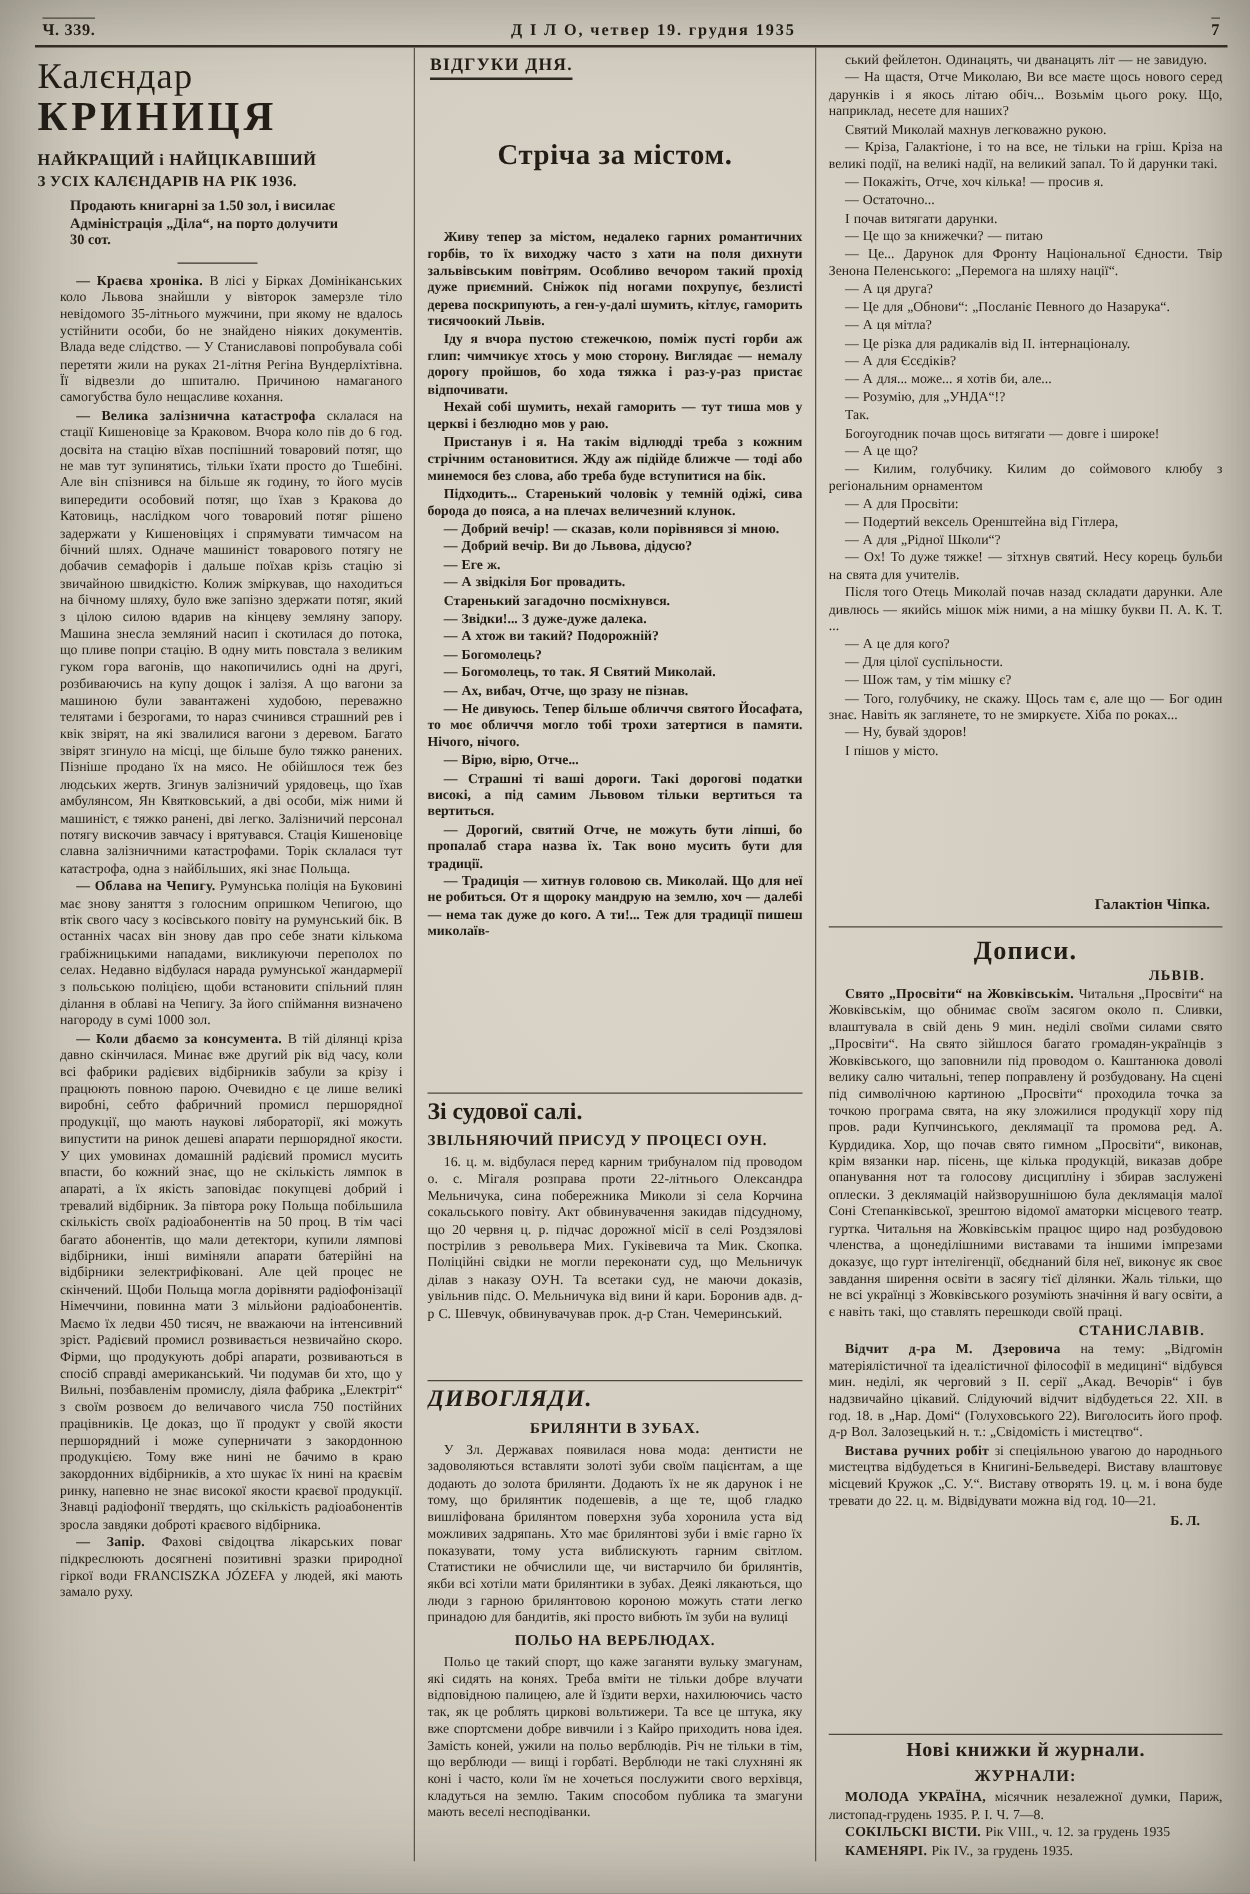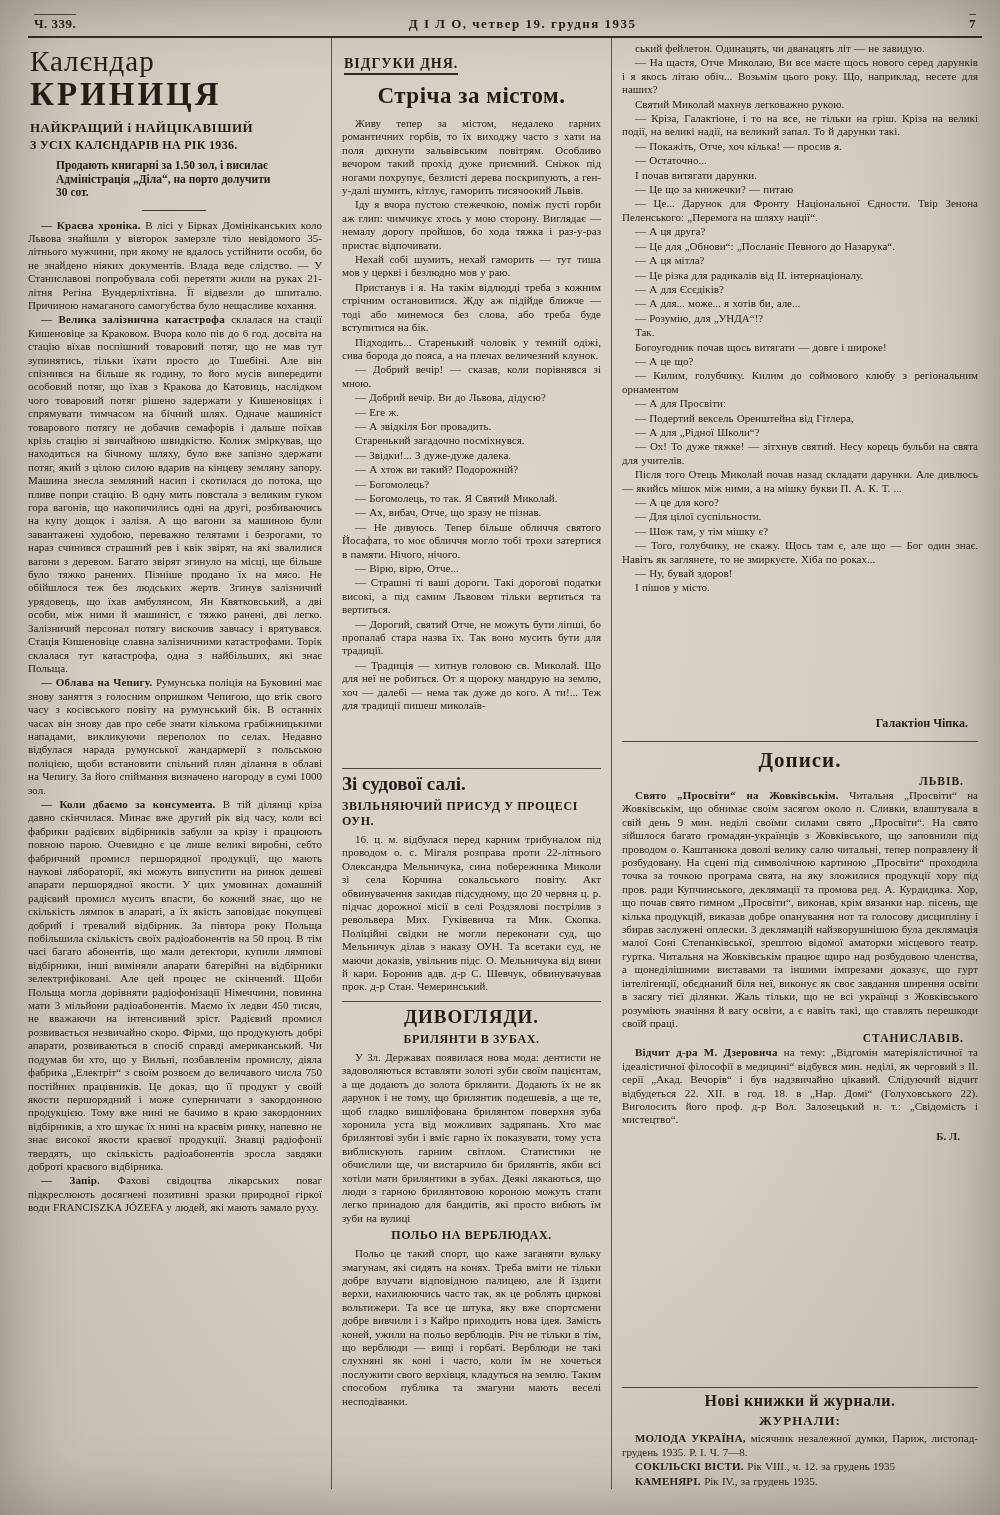--- a/index.html
+++ b/index.html
@@ -21,49 +21,49 @@
     border-bottom:2px solid #332d24;
     padding:2px 6px 4px 6px;
     font-size:13px; font-weight:bold; letter-spacing:.5px;
   }
   .masthead .issue, .masthead .pageno { border-top:1px solid #4a453b; padding-top:1px; }
   .masthead .title { letter-spacing:1.5px; }
   
   .columns { display:flex; height:calc(100% - 42px); }
   .col { box-sizing:border-box; overflow:hidden; display:flex; flex-direction:column; }
   .col-left  { width:303px; padding:6px 9px 0 0; }
-  .col-mid   { width:281px; padding:16px 10px 0 10px; border-left:1px solid #5a5449; border-right:1px solid #5a5449; }
+  .col-mid   { width:322px; padding:5px 10px 0 10px; border-left:1px solid #5a5449; border-right:1px solid #5a5449;gap:39px; }
   .col-right { flex:1; padding:4px 4px 0 10px; }
   
   .para {
     margin:0 0 1px 0;
     font-size:11px; line-height:13.4px;
     text-align:justify; text-indent:13px;
     word-spacing:.5px;
   }
   .para b { letter-spacing:.2px; }
   
   .ad { padding:2px 4px 0 2px; }
   .ad-t1 { font-size:29px; line-height:30px; letter-spacing:1px; }
   .ad-t2 { font-size:33px; line-height:36px; font-weight:bold; letter-spacing:3px; }
   .ad-s1 { font-size:13px; font-weight:bold; margin-top:8px; letter-spacing:.5px; }
   .ad-s2 { font-size:12px; font-weight:bold; margin-top:2px; letter-spacing:.3px; }
   .ad-body { font-size:11.5px; font-weight:bold; line-height:13.5px; margin:6px 0 0 26px; width:220px; text-align:left; }
   .ad-rule { width:64px; border-top:1px solid #3a352c; margin:10px auto 8px auto; }
-  .news { flex:1; overflow:hidden; }
+  .news { flex:1; overflow:hidden;margin-left:20px; }
   
   .rubric-wrap { margin:0 0 6px 2px; }
   .rubric { display:inline-block; font-size:14px; font-weight:bold; letter-spacing:1px; border-bottom:2px solid #2d2820; padding-bottom:1px; }
   .feuilleton-title { margin:2px 0 8px 0; font-size:23px; line-height:26px; font-weight:bold; text-align:center; letter-spacing:.5px; }
   .story { overflow:hidden; }
-  .story.part1 { height:645px; }
+  .story.part1 { height:645px;font-weight:bold; }
   .story.part2 { height:672px; }
   .sec { border-top:1px solid #4b463c; padding-top:4px; margin-top:6px; }
   .sec-title { margin:0 0 4px 0; font-size:19px; line-height:22px; font-weight:bold; }
-  .sec-title.center { text-align:center; letter-spacing:1px; }
+  .sec-title.center { text-align:left; letter-spacing:1px;font-style:italic; }
   .sec-sub { font-size:12px; font-weight:bold; letter-spacing:.6px; margin:3px 0 4px 0; }
   .sec-sub.center { text-align:center; }
   .dyvo { flex:1; overflow:hidden; }
   
   .sig { font-size:12px; font-weight:bold; text-align:right; padding:2px 10px 4px 0; }
   .dopysy { flex:1; overflow:hidden; display:flex; flex-direction:column; }
   .dopysy-title { margin:2px 0 2px 0; font-size:21px; line-height:24px; font-weight:bold; text-align:center; letter-spacing:1px; }
   .city { font-size:11.5px; font-weight:bold; text-align:right; padding-right:14px; letter-spacing:1px; margin:1px 0 2px 0; }
   .dopysy-body { overflow:hidden; }
   .sig.small { font-size:11px; padding-right:18px; }
@@ -189,20 +189,21 @@
 
       <div class="sec dopysy">
         <h3 class="dopysy-title">Дописи.</h3>
         <div class="city">ЛЬВІВ.</div>
         <div class="dopysy-body">
             <p class="para"><b>Свято „Просвіти“ на Жовківськім. </b>Читальня „Просвіти“ на Жовківськім, що обнимає своїм засягом около п. Сливки, влаштувала в свій день 9 мин. неділі своїми силами свято „Просвіти“. На свято зійшлося багато громадян-українців з Жовківського, що заповнили під проводом о. Каштанюка доволі велику салю читальні, тепер поправлену й розбудовану. На сцені під символічною картиною „Просвіти“ проходила точка за точкою програма свята, на яку зложилися продукції хору під пров. ради Купчинського, деклямації та промова ред. А. Курдидика. Хор, що почав свято гимном „Просвіти“, виконав, крім вязанки нар. пісень, ще кілька продукцій, виказав добре опанування нот та голосову дисципліну і збирав заслужені оплески. З деклямацій найзворушнішою була деклямація малої Соні Степанківської, зрештою відомої аматорки місцевого театр. гуртка. Читальня на Жовківськім працює щиро над розбудовою членства, а щонеділішними виставами та іншими імпрезами доказує, що гурт інтелігенції, обєднаний біля неї, виконує як своє завдання ширення освіти в засягу тієї ділянки. Жаль тільки, що не всі українці з Жовківського розуміють значіння й вагу освіти, а є навіть такі, що ставлять перешкоди своїй праці.</p>
           </div>
         <div class="city">СТАНИСЛАВІВ.</div>
         <div class="dopysy-body">
             <p class="para"><b>Відчит д-ра М. Дзеровича </b>на тему: „Відгомін матеріялістичної та ідеалістичної філософії в медицині“ відбувся мин. неділі, як черговий з II. серії „Акад. Вечорів“ і був надзвичайно цікавий. Слідуючий відчит відбудеться 22. XII. в год. 18. в „Нар. Домі“ (Голуховського 22). Виголосить його проф. д-р Вол. Залозецький н. т.: „Свідомість і мистецтво“.</p>
+            <p class="para"><b>Вистава ручних робіт </b>зі спеціяльною увагою до народнього мистецтва відбудеться в Книгині-Бельведері. Виставу влаштовує місцевий Кружок „С. У.“. Виставу отворять 19. ц. м. і вона буде тревати до 22. ц. м. Відвідувати можна від год. 10—21.</p>
           </div>
         <div class="sig small">Б. Л.</div>
       </div>
 
       <div class="books">
         <h3 class="books-title">Нові книжки й журнали.</h3>
         <div class="books-sub">ЖУРНАЛИ:</div>
         <div>
             <p class="para"><b>МОЛОДА УКРАЇНА, </b>місячник незалежної думки, Париж, листопад-грудень 1935. Р. І. Ч. 7—8.</p>
             <p class="para"><b>СОКІЛЬСКІ ВІСТИ. </b>Рік VIII., ч. 12. за грудень 1935</p>

